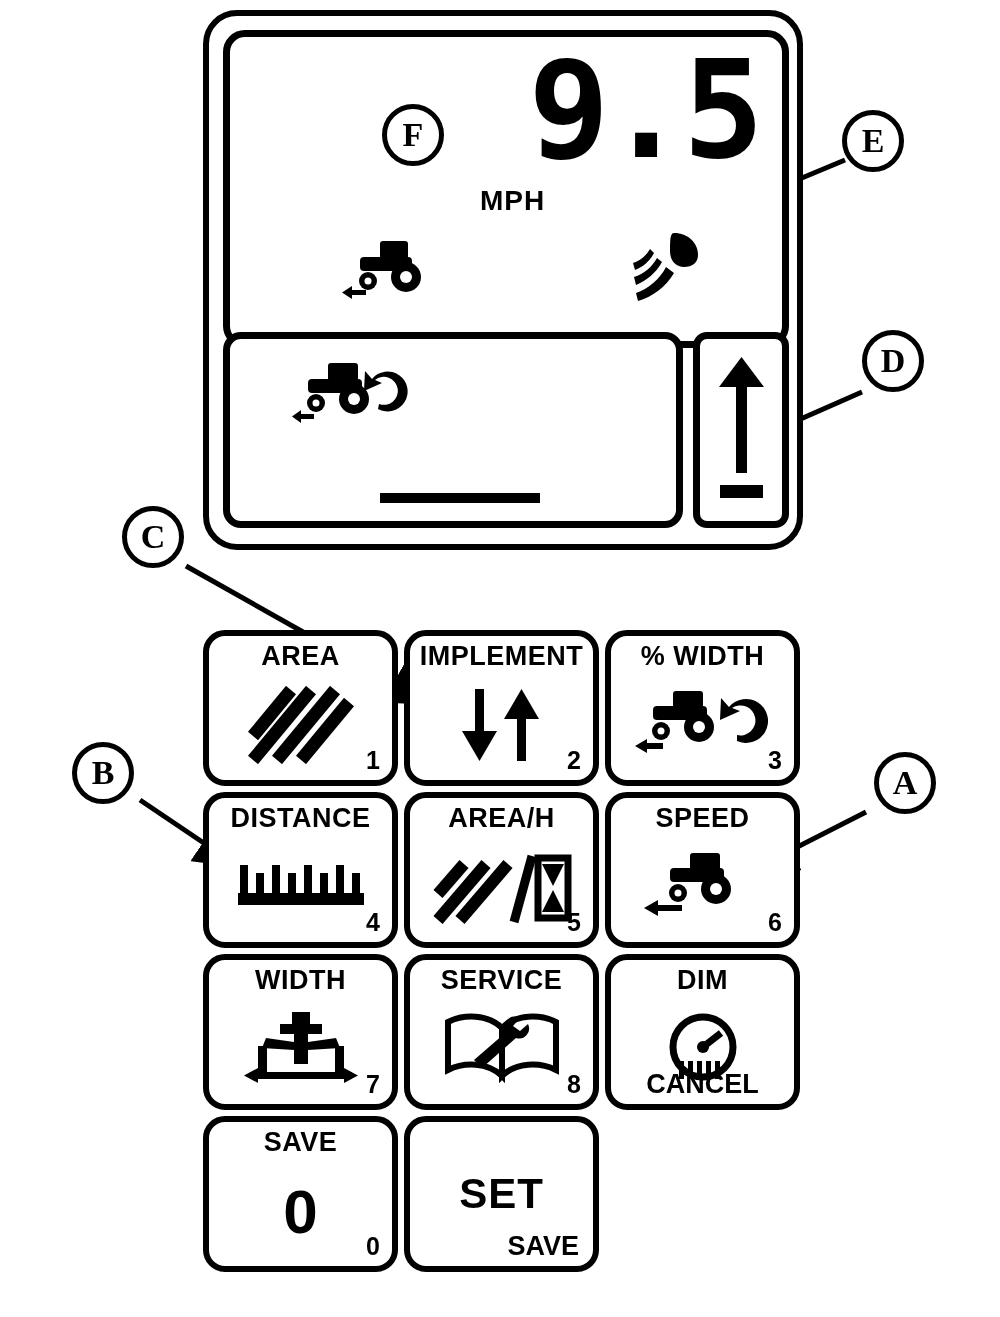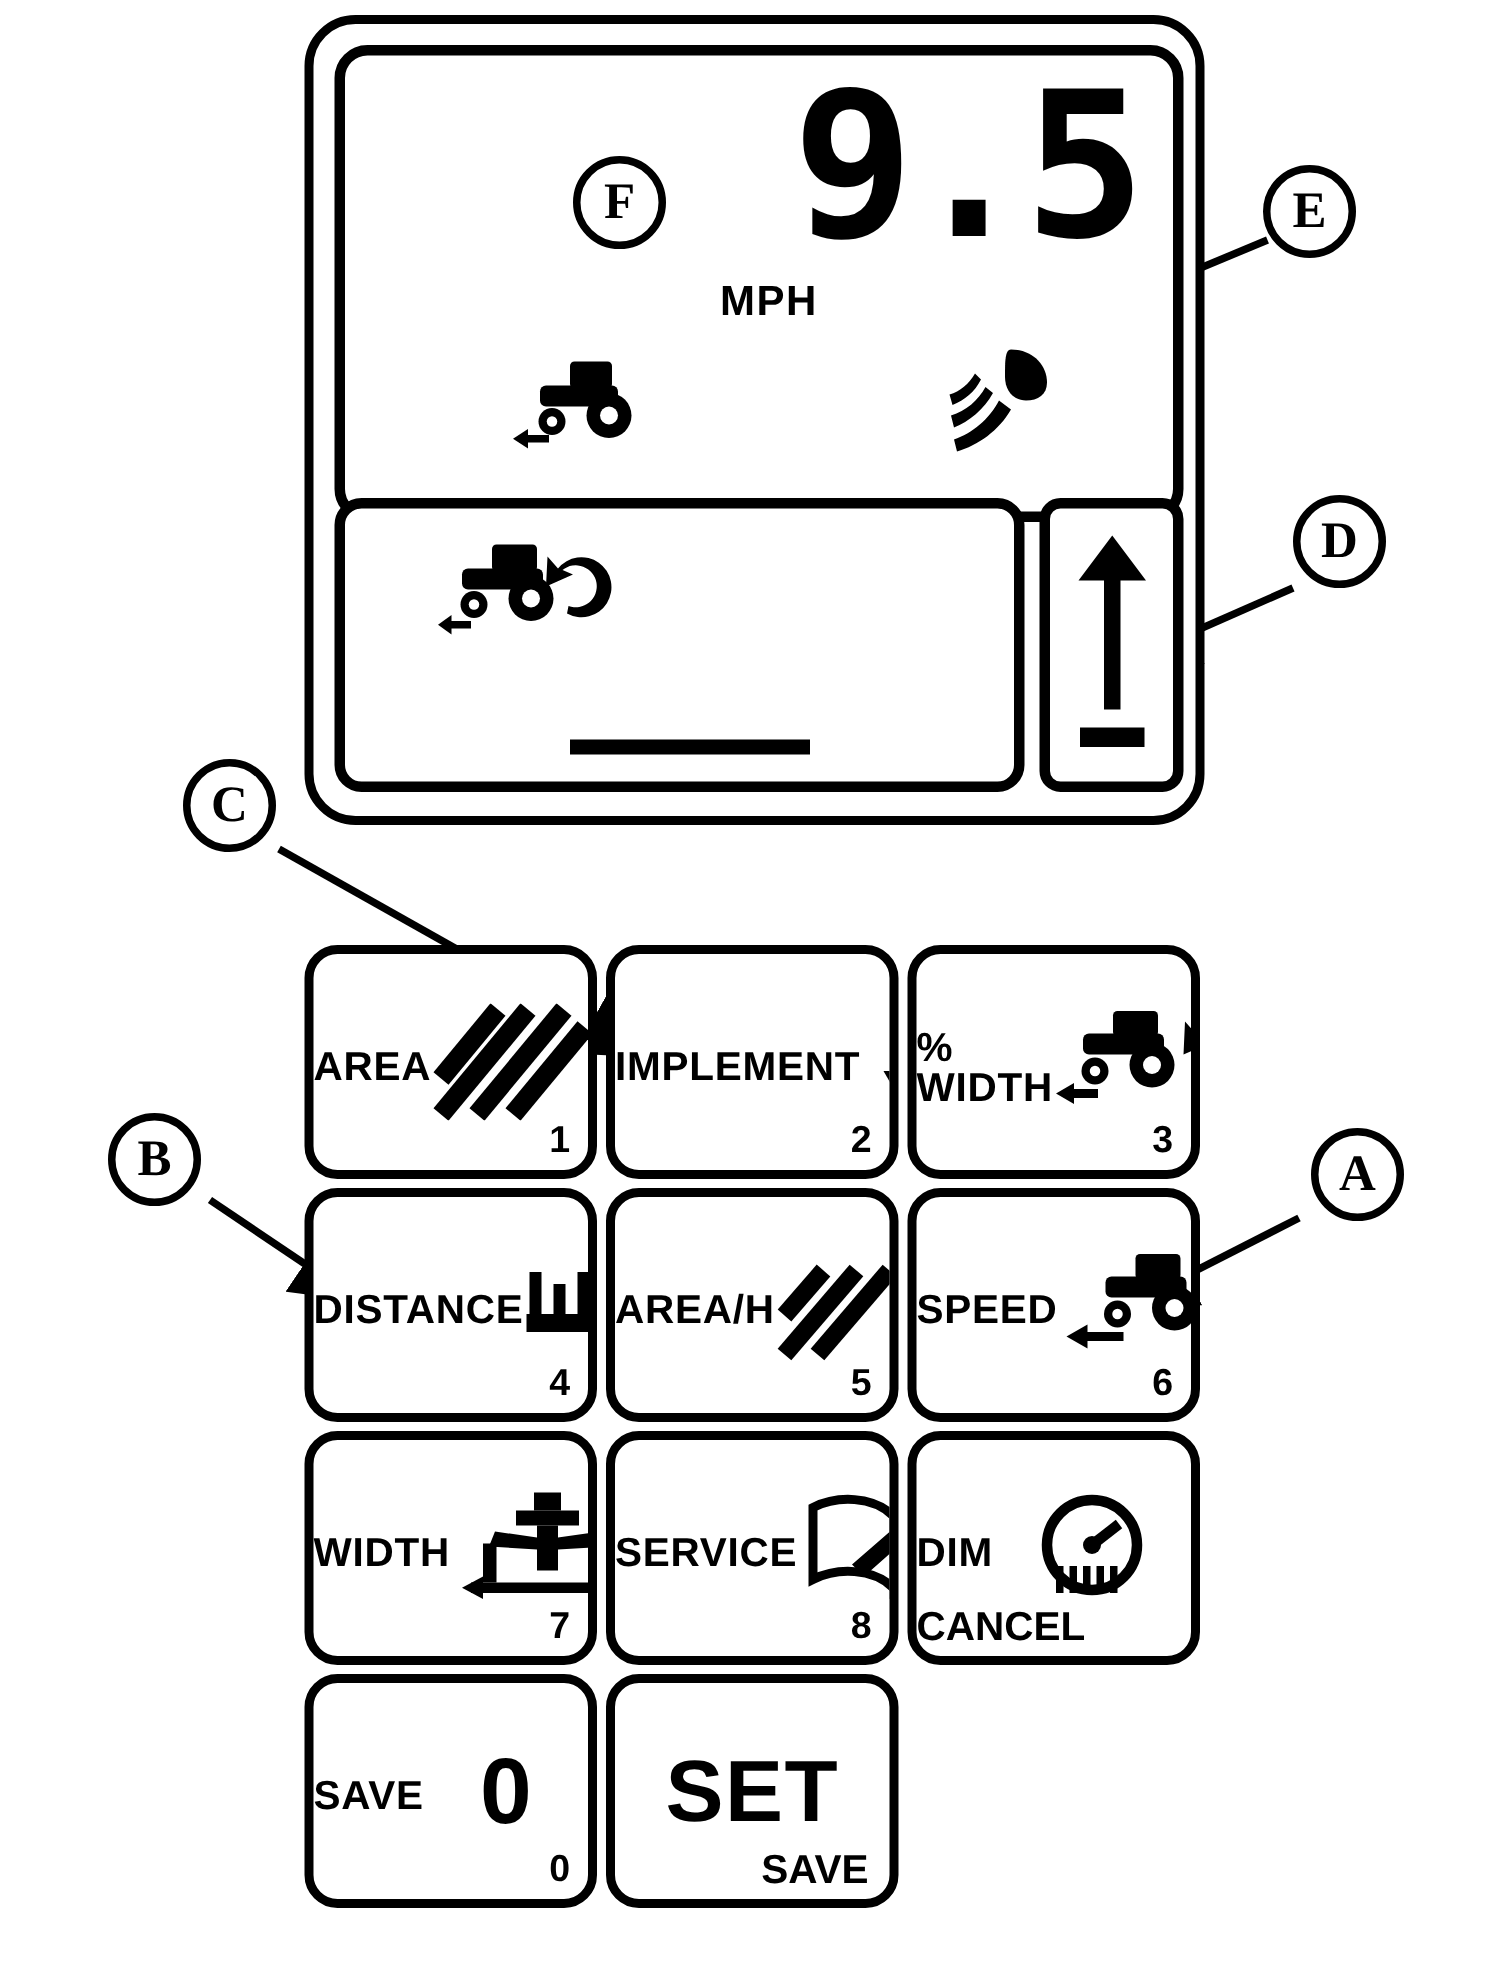--- a/index.html
+++ b/index.html
@@ -124,56 +124,56 @@
     grid-template-rows: repeat(4, 156px);
     gap: 6px 6px;
   }
   .key {
     position: relative;
     border: 6px solid #000;
     border-radius: 22px;
     box-sizing: border-box;
     background: #fff;
     display: flex;
-    flex-direction: row;
+    flex-direction: column;
     align-items: center;
     overflow: hidden;
   }
   .key-label {
     font-size: 27px;
     font-weight: bold;
     letter-spacing: 0.5px;
     margin-top: 7px;
     line-height: 1;
   }
   .key-sub {
     position: absolute;
     bottom: 4px;
     left: 0;
     right: 0;
-    text-align: left;
+    text-align: center;
     font-size: 27px;
     font-weight: bold;
   }
   .key-num {
     position: absolute;
     right: 12px;
     bottom: 5px;
     font-size: 25px;
     font-weight: bold;
   }
   .key-glyph {
     flex: 1;
     display: flex;
     align-items: center;
     justify-content: center;
     width: 100%;
   }
   .set-text {
-    font-size: 58px;
+    font-size: 42px;
     font-weight: bold;
     letter-spacing: 1px;
   }
   .zero-text {
     font-size: 62px;
     font-weight: bold;
     font-family: "Liberation Sans", sans-serif;
   }
   svg { display: block; }
 </style>

